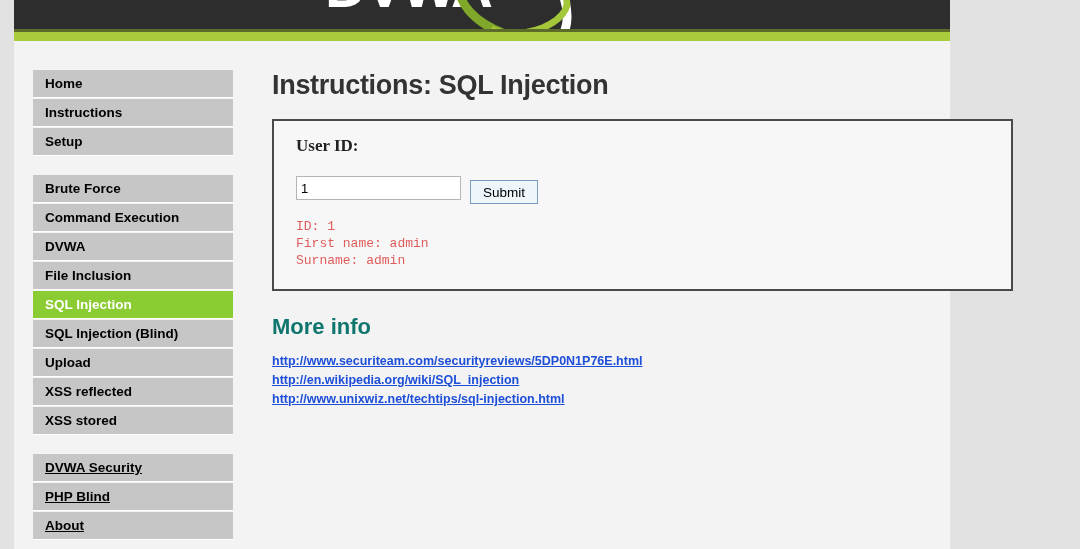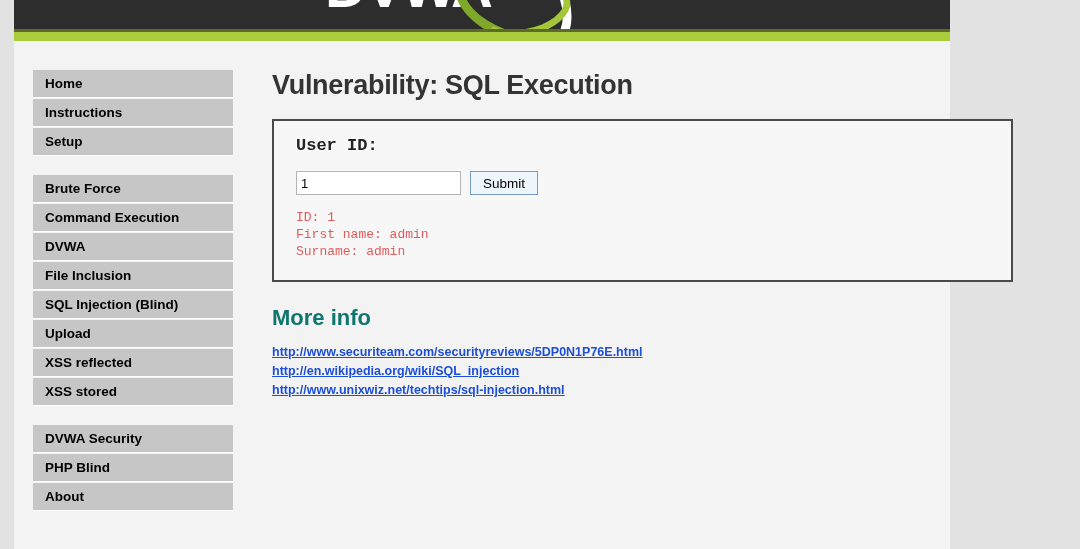--- a/index.html
+++ b/index.html
@@ -109,21 +109,21 @@
   }
 
   
   .sidebar {
     position: absolute;
     left: 19px;
     top: 29px;
     width: 200px;
   }
   .nav-group { margin-bottom: 19px; }
-  .nav-group:last-child { margin-bottom: 0; }
+  .nav-group:last-child { margin-bottom: 0; text-decoration: underline; }
   .nav-item {
     display: block;
     height: 28px;
     line-height: 28px;
     background: #c6c6c6;
     color: #000000;
     font-size: 13.5px;
     font-weight: bold;
     padding-left: 12px;
     margin-bottom: 1px;
@@ -158,21 +158,21 @@
     width: 741px;
     border: 2px solid #4a4a4a;
     background: #f7f7f7;
     padding: 15px 22px 20px 22px;
   }
   h3.box-title {
     margin: 0 0 16px 0;
     font-size: 17px;
     font-weight: bold;
     color: #222222;
-    font-family: Liberation Mono, monospace;
+    font-family: Liberation Serif, serif;
   }
   .form-row {
     display: flex;
     align-items: center;
     gap: 9px;
     margin-bottom: 14px;
   }
   .userid-input {
     width: 165px;
     height: 24px;
@@ -187,20 +187,21 @@
   .submit-btn {
     height: 24px;
     min-width: 68px;
     padding: 0 10px;
     font-size: 13.5px;
     color: #000000;
     background: #eef5fb;
     border: 1px solid #7a9cc0;
     cursor: pointer;
     font-family: "Liberation Sans", sans-serif;
+    margin-top: 8px;
   }
 
   .result {
     margin: 0;
     font-family: "Liberation Mono", monospace;
     font-size: 13px;
     line-height: 17px;
     color: #e05c5c;
     white-space: pre;
   }
@@ -247,35 +248,36 @@
           <div class="nav-group">
             <div class="nav-item">Home</div>
             <div class="nav-item">Instructions</div>
             <div class="nav-item">Setup</div>
           </div>
           <div class="nav-group">
             <div class="nav-item">Brute Force</div>
             <div class="nav-item">Command Execution</div>
             <div class="nav-item">DVWA</div>
             <div class="nav-item">File Inclusion</div>
+            <div class="nav-item selected">SQL Injection</div>
             <div class="nav-item">SQL Injection (Blind)</div>
             <div class="nav-item">Upload</div>
             <div class="nav-item">XSS reflected</div>
             <div class="nav-item">XSS stored</div>
           </div>
           <div class="nav-group">
             <div class="nav-item">DVWA Security</div>
             <div class="nav-item">PHP Blind</div>
             <div class="nav-item">About</div>
           </div>
         </div>
 
       <div class="content">
 
-        <h1 class="page-title">Vulnerability: SQL Execution</h1>
+        <h1 class="page-title">Instructions: SQL Injection</h1>
 
         <div class="vuln-box">
           <h3 class="box-title">User ID:</h3>
           <div class="form-row">
             <input class="userid-input" type="text" value="1" style="">
             <button class="submit-btn">Submit</button>
           </div>
           <pre class="result">ID: 1
 First name: admin
 Surname: admin</pre>

